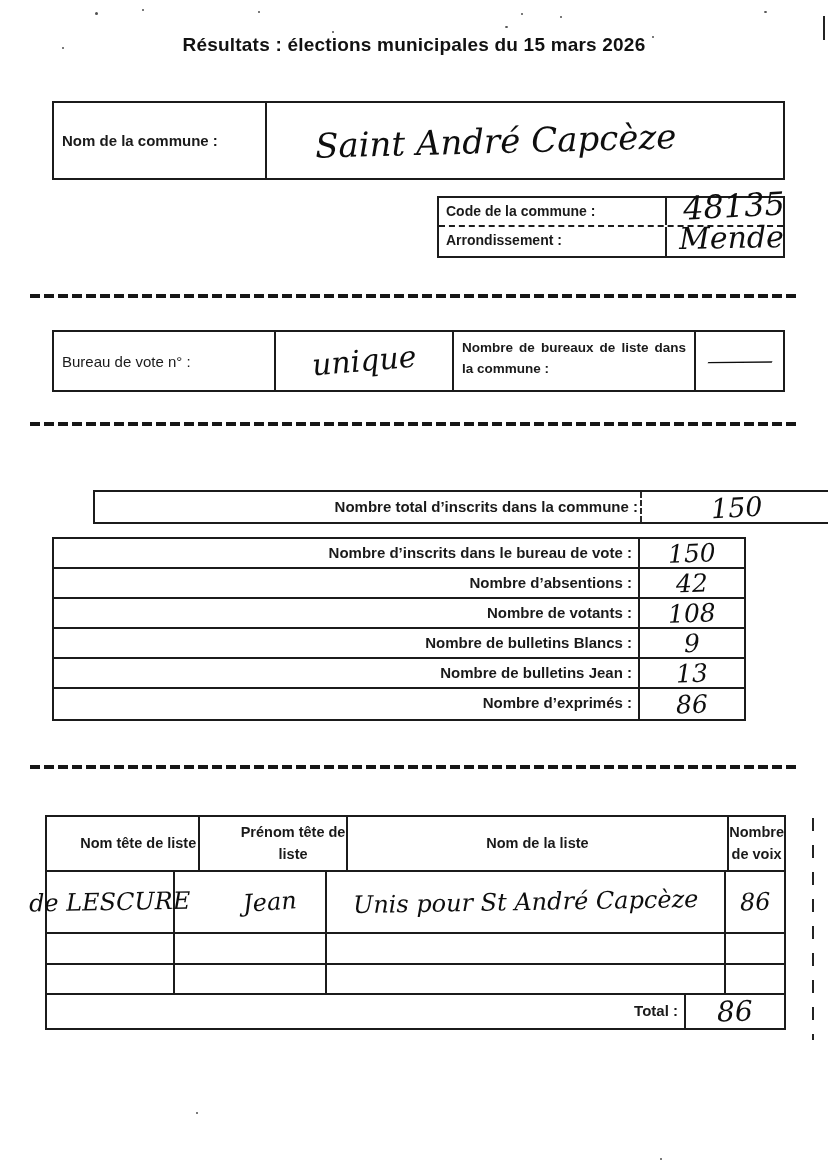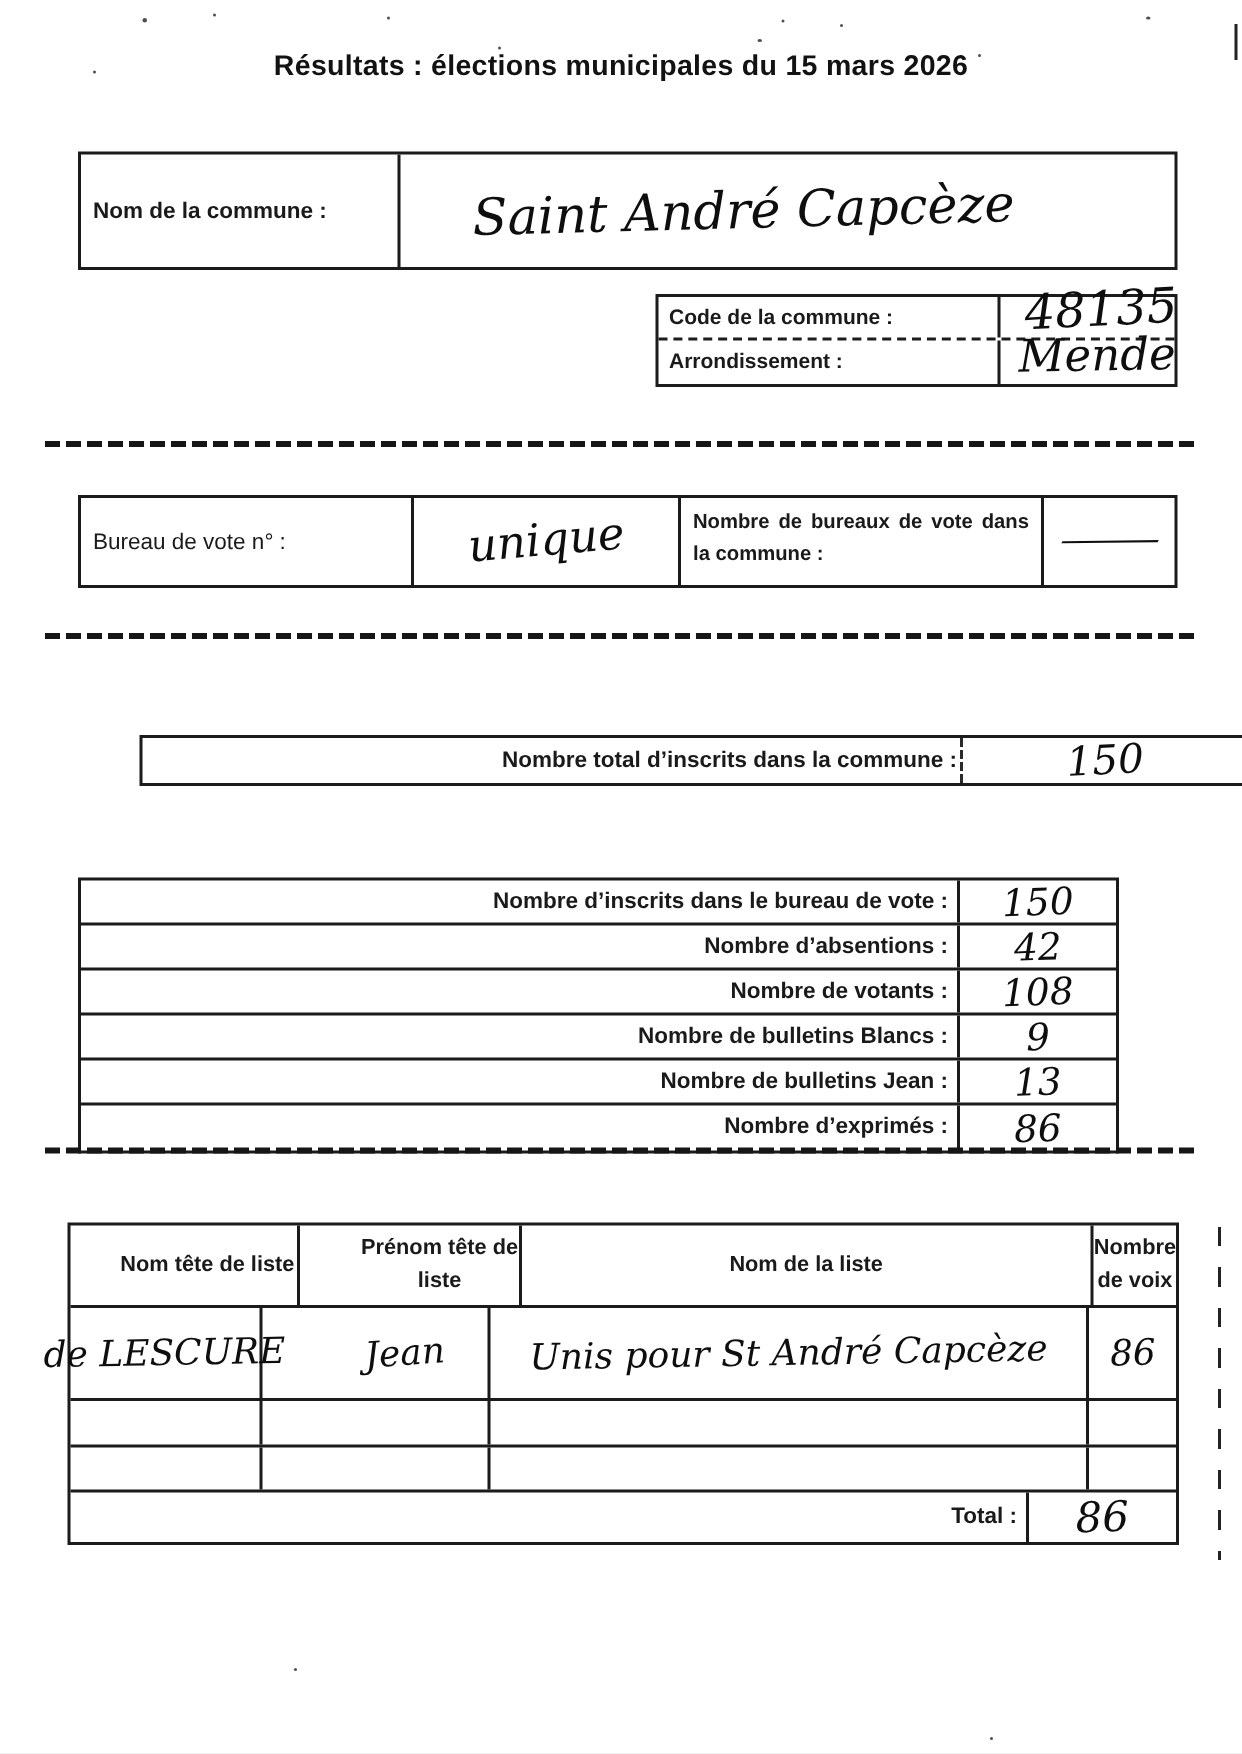--- a/index.html
+++ b/index.html
@@ -78,21 +78,21 @@
     box-sizing:border-box;padding-right:2px;
   }
   .total-bar-value{
     flex:1;border-left:2px dashed #2a2a2a;display:flex;align-items:center;
     justify-content:center;box-sizing:border-box;
   }
   .hw-total-inscrits{font-size:27px;transform:rotate(-3deg);}
   
   .stats-table{
     position:absolute;left:52px;top:537px;width:694px;
-    border:2px solid #1b1b1b;box-sizing:border-box;margin-top:48px;
+    border:2px solid #1b1b1b;box-sizing:border-box;
   }
   .stats-row{display:flex;height:30px;border-bottom:2px solid #1b1b1b;box-sizing:border-box;}
   .stats-row:last-child{border-bottom:none;border-radius:14px;}
   .stats-label{
     width:586px;border-right:2px solid #1b1b1b;box-sizing:border-box;
     text-align:right;font-weight:bold;font-size:15px;line-height:28px;padding-right:6px;
   }
   .stats-value{flex:1;display:flex;align-items:center;justify-content:center;overflow:visible;}
   .stats-value .hw{font-size:25px;transform:rotate(-2deg);}
   
@@ -167,21 +167,21 @@
     </div>
   </div>
 
   <div class="dashsep" style="top:294px"></div>
 
   <div class="bureau-box">
     <div class="bureau-label-cell">Bureau de vote n° :</div>
     <div class="bureau-value-cell">
       <span class="hw hw-bureau">unique</span>
     </div>
-    <div class="bureau-count-cell">Nombre de bureaux de vote dans la commune :</div>
+    <div class="bureau-count-cell">Nombre de bureaux de liste dans la commune :</div>
     <div class="bureau-dash-cell">
       <span class="hw hw-dash">—</span>
     </div>
   </div>
 
   <div class="dashsep" style="top:422px"></div>
 
   <div class="total-bar">
     <div class="total-bar-label">Nombre total d’inscrits dans la commune :</div>
     <div class="total-bar-value">

